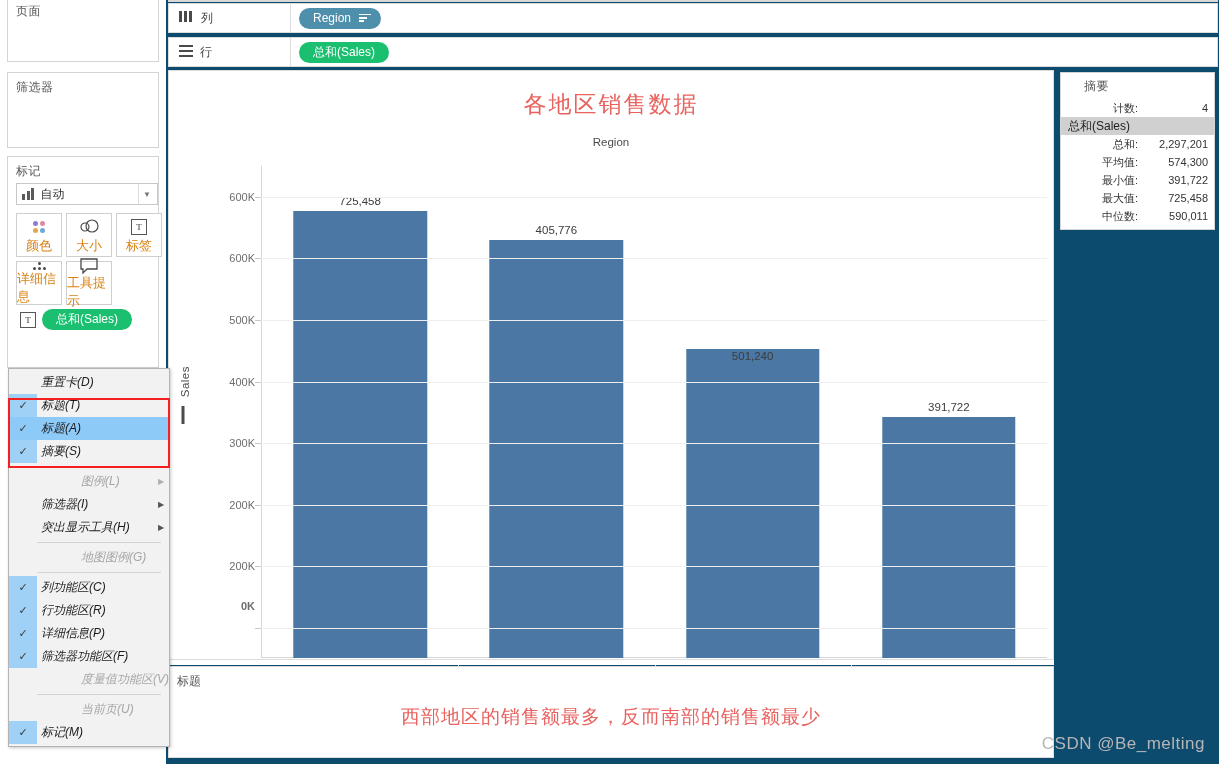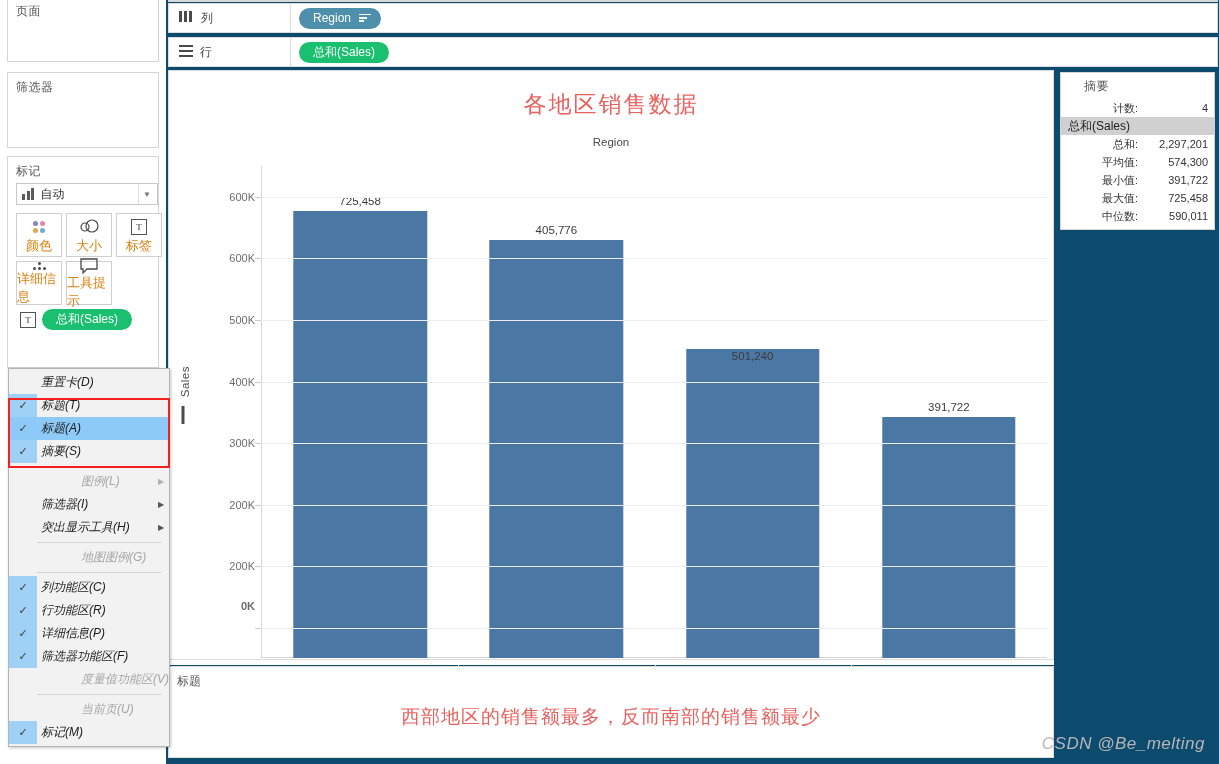--- a/index.html
+++ b/index.html
@@ -198,21 +198,21 @@
   .mi .arrow{width:16px;text-align:center;font-size:8px;color:#555;}
   .mi.dis .arrow{color:#b0b0b0;}
   .msep{height:1px;background:#d3d3d3;margin:3px 8px 3px 28px;}
   .redbox{
     position:absolute;left:8px;top:398px;width:162px;height:70px;
     border:2px solid #f41f1f;box-sizing:border-box;z-index:60;pointer-events:none;
   }
   .top-seam{position:absolute;top:0;height:2px;background:#d8d8d8;}
   .watermark{
     position:absolute;right:14px;bottom:10px;
-    font-size:17px;color:#b6b6b6;letter-spacing:.5px;font-style:italic;
+    font-size:17px;color:#b6b6b6;letter-spacing:.5px;
   }
   .scroll-strip{
     position:absolute;left:168px;top:660px;width:886px;height:5px;background:#fff;
   }
 </style>
 </head>
 <body>
 
 <div class="app">
 

